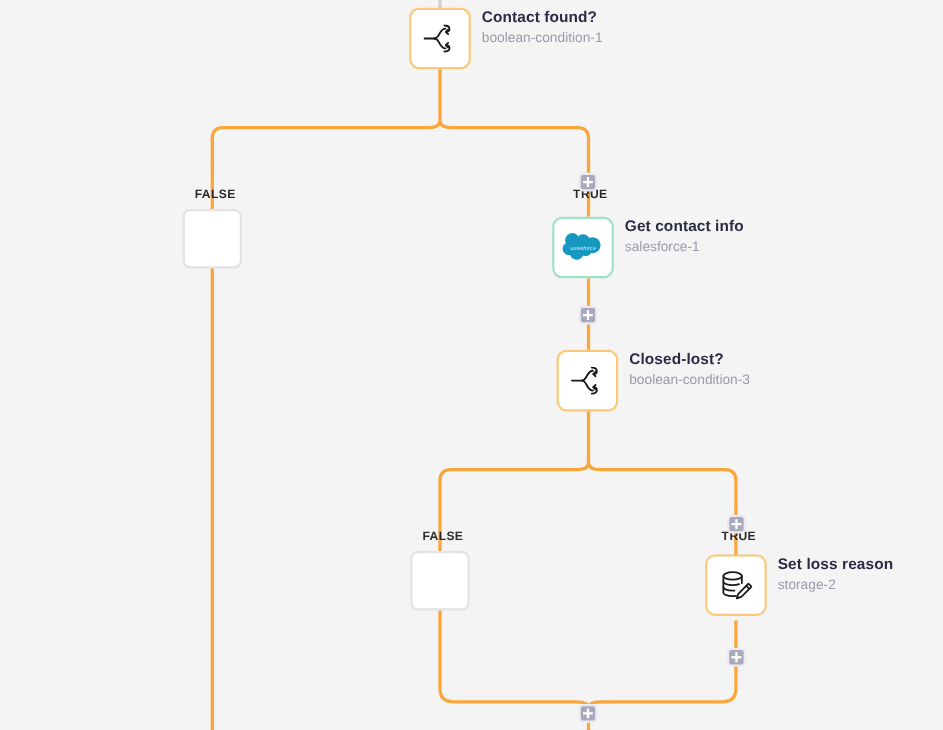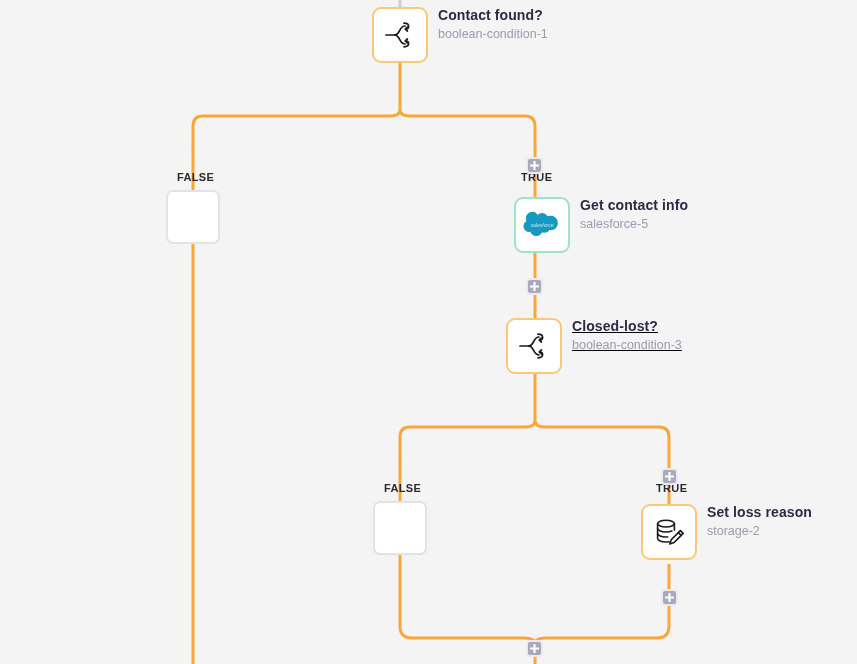--- a/index.html
+++ b/index.html
@@ -177,41 +177,41 @@
           <path d="M23.3,21 L21.3,18.9 L23.4,17"></path>
         </g>
       </svg>
     </div>
     <div class="node-label">
       <div class="node-title">Contact found?</div>
       <div class="node-sub">boolean-condition-1</div>
     </div>
   </div>
 
-  <div class="node" style="left:514px; top:197px;">
+  <div class="node" style="left:502px; top:197px;">
     <div class="node-box sf">
       <svg width="38" height="28" viewBox="0 0 38 28">
         <path d="M15.2,5.9 C16.4,4.6 18.1,3.8 20,3.8 C22.5,3.8 24.7,5.2 25.9,7.3
                  C26.9,6.8 28.1,6.6 29.3,6.6 C33.6,6.6 37,10.1 37,14.4
                  C37,18.7 33.6,22.2 29.3,22.2 C28.8,22.2 28.3,22.1 27.8,22
                  C26.8,23.8 24.9,25 22.7,25 C21.8,25 20.9,24.8 20.1,24.4
                  C19,26.9 16.6,28.6 13.8,28.6 C10.8,28.6 8.3,26.7 7.3,24
                  C6.9,24.1 6.5,24.1 6.1,24.1 C2.7,24.1 0,21.3 0,17.9
                  C0,15.6 1.2,13.6 3.1,12.5 C2.7,11.6 2.5,10.7 2.5,9.6
                  C2.5,5.6 5.8,2.4 9.8,2.4 C12.1,2.4 14.1,3.7 15.2,5.9 Z" fill="#1798c1" transform="translate(0.5,-1.5) scale(0.93)"></path>
         <text x="19" y="16.2" font-family="'Liberation Sans', sans-serif" font-size="5.1" fill="#bfe6f2" text-anchor="middle" font-style="italic">salesforce</text>
       </svg>
     </div>
     <div class="node-label">
       <div class="node-title">Get contact info</div>
-      <div class="node-sub">salesforce-5</div>
-    </div>
-  </div>
-
-  <div class="node" style="left:506px; top:318px;text-decoration:underline;">
+      <div class="node-sub">salesforce-1</div>
+    </div>
+  </div>
+
+  <div class="node" style="left:506px; top:318px;">
     <div class="node-box cond">
       <svg width="32" height="26" viewBox="0 0 32 26">
         <g fill="none" stroke="#1a1a1a" stroke-width="1.7" stroke-linecap="round" stroke-linejoin="round">
           <path d="M2,13 L11,13"></path>
           <path d="M11,13 C16,13 15,4 21,4"></path>
           <path d="M11,13 C16,13 15,22 21,22"></path>
           <path d="M20,1.2 C23.6,1.2 24.6,3 24.6,4.4 C24.6,6 23.3,7 21.6,7"></path>
           <path d="M23.3,5 L21.3,7.1 L23.4,9"></path>
           <path d="M20,24.8 C23.6,24.8 24.6,23 24.6,21.6 C24.6,20 23.3,19 21.6,19"></path>
           <path d="M23.3,21 L21.3,18.9 L23.4,17"></path>

